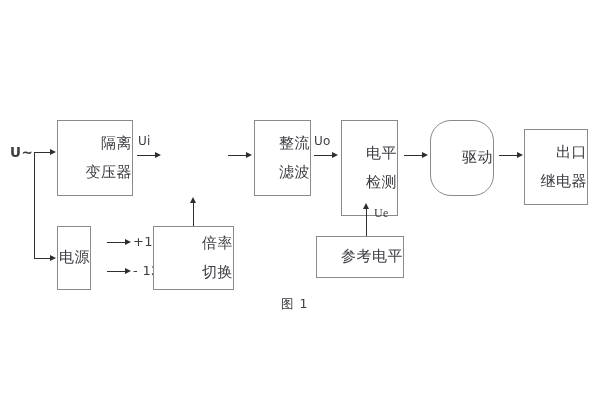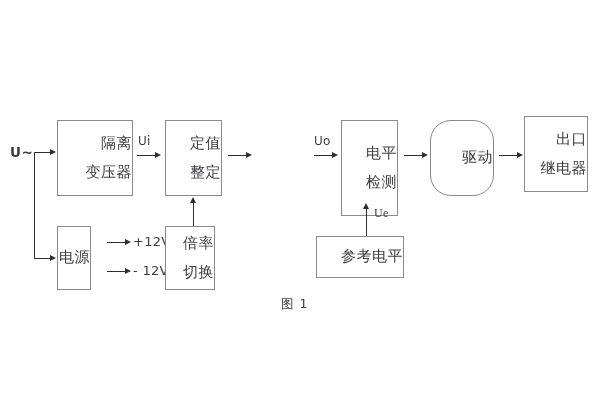--- a/index.html
+++ b/index.html
@@ -110,66 +110,66 @@
 
   <div class="block" style="left:57px; top:120px; width:76px; height:76px;">
     <span class="ln">隔离</span>
     <span class="ln">变压器</span>
   </div>
 
   <div class="lbl sig" style="left:138px; top:134px;">Ui</div>
   <div class="wire h" style="left:137px; top:155px; width:20px;"></div>
   <div class="arrow right" style="left:155px; top:151.5px;"></div>
 
-  <div class="block" style="left:165px; top:120px; width:57px; height:76px;">
-    <span class="ln">定值</span>
-    <span class="ln">整定</span>
-  </div>
 
   <div class="wire h" style="left:228px; top:155px; width:20px;"></div>
   <div class="arrow right" style="left:246px; top:151.5px;"></div>
 
+  <div class="block" style="left:254px; top:120px; width:57px; height:76px;">
+    <span class="ln">整流</span>
+    <span class="ln">滤波</span>
+  </div>
 
   <div class="lbl sig" style="left:314px; top:134px;">Uo</div>
   <div class="wire h" style="left:314px; top:155px; width:20px;"></div>
   <div class="arrow right" style="left:332px; top:151.5px;"></div>
 
   <div class="block" style="left:341px; top:120px; width:57px; height:96px;font-family:Liberation Serif, serif;">
     <span class="ln">电平</span>
     <span class="ln">检测</span>
   </div>
 
   <div class="wire h" style="left:404px; top:155px; width:20px;"></div>
   <div class="arrow right" style="left:422px; top:151.5px;"></div>
 
   <div class="block single" style="left:430px; top:120px; width:64px; height:76px;border-radius:21px;">
     <span class="ln">驱动</span>
   </div>
 
   <div class="wire h" style="left:499px; top:155px; width:20px;"></div>
   <div class="arrow right" style="left:517px; top:151.5px;"></div>
 
-  <div class="block" style="left:524px; top:116px; width:64px; height:76px;">
+  <div class="block" style="left:524px; top:129px; width:64px; height:76px;">
     <span class="ln">出口</span>
     <span class="ln">继电器</span>
   </div>
 
   <div class="block single" style="left:57px; top:226px; width:34px; height:64px;">
     <span class="ln">电源</span>
   </div>
 
   <div class="wire h" style="left:107px; top:242px; width:20px;"></div>
   <div class="arrow right" style="left:125px; top:238.5px;"></div>
   <div class="lbl rail" style="left:133px; top:234px;">+12V</div>
 
   <div class="wire h" style="left:107px; top:271px; width:20px;"></div>
   <div class="arrow right" style="left:125px; top:267.5px;"></div>
   <div class="lbl rail" style="left:133px; top:263px;">- 12V</div>
 
-  <div class="block" style="left:165px; top:226px; width:50px; height:64px;">
+  <div class="block" style="left:153px; top:226px; width:81px; height:64px;">
     <span class="ln">倍率</span>
     <span class="ln">切换</span>
   </div>
   <div class="wire v" style="left:193px; top:202px; height:24px;"></div>
   <div class="arrow up" style="left:189.5px; top:197px;"></div>
 
   <div class="block single" style="left:316px; top:236px; width:88px; height:42px;">
     <span class="ln">参考电平</span>
   </div>
   <div class="wire v" style="left:366px; top:208px; height:28px;"></div>

